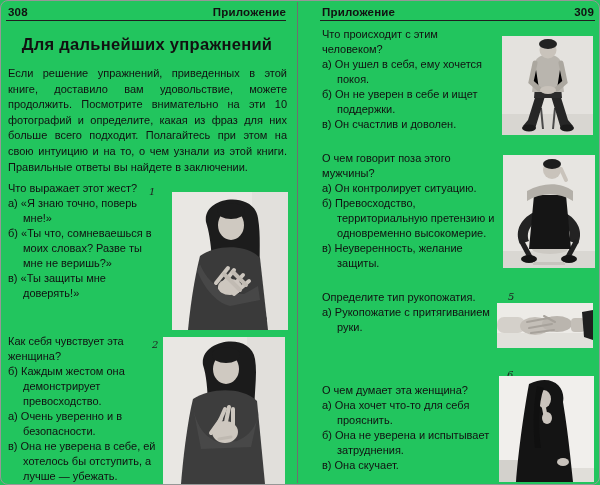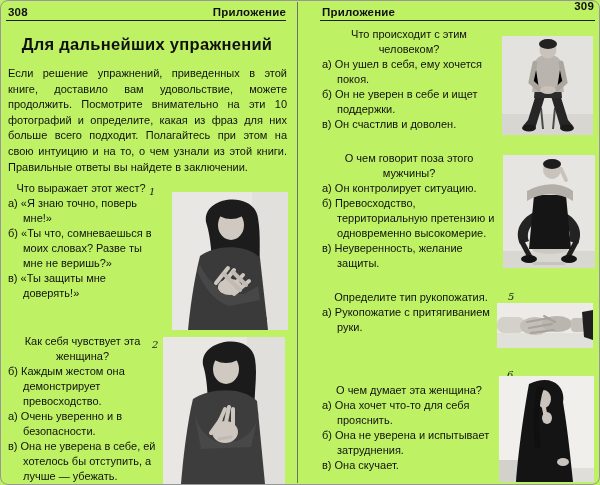--- a/index.html
+++ b/index.html
@@ -1,50 +1,50 @@
 <!DOCTYPE html>
 <html><head>
 <meta charset="utf-8">
 <style>
   html,body { margin:0; padding:0; background:#ffffff; }
   .spread {
-    position:relative; width:600px; height:485px; background:#bef264;
+    position:relative; width:600px; height:485px; background:#22c55e;
     font-family:"Liberation Sans", sans-serif; color:#111; overflow:hidden;
   }
   .frame { position:absolute; inset:0; border:1px solid #979797; border-radius:8px; pointer-events:none; }
   .spine { position:absolute; left:297px; top:2px; bottom:2px; width:1px; background:#6f6f6f; }
   .abs { position:absolute; }
   .hdr { font-weight:bold; font-size:11.5px; letter-spacing:0.2px; }
   .rule { height:1px; background:#1f1f1f; }
   .title { font-weight:bold; font-size:16.5px; text-align:center; letter-spacing:0.3px; }
   .body { font-size:11px; line-height:15.6px; }
   .intro { text-align:justify; }
   .qblock { font-size:11px; line-height:15px; }
-  .qtext { margin:0 0 0 0;text-align:center; }
+  .qtext { margin:0 0 0 0; }
   .opt { padding-left:15px; text-indent:-15px; }
   .num { font-family:"DejaVu Serif", serif; font-style:italic; font-size:10px; color:#222; }
   .photo svg { display:block; }
   .tr { text-align:right; }
 
   
   #pg-num-left   { left:8px;  top:6px;  width:60px; }
   #run-left      { left:8px;  top:6px;  width:278px; }
   #rule-left     { left:6px;  top:20px; width:280px; }
   #sec-title     { left:8px;  top:35px; width:278px; }
   #intro         { left:8px;  top:66px; width:279px; }
   #q1            { left:8px;  top:181px; width:146px; }
   #q2            { left:8px;  top:334px; width:149px; }
   #n1 { left:149px; top:186px; }
   #n2 { left:152px; top:339px; }
   #p1 { left:172px; top:192px; }
   #p2 { left:163px; top:337px; }
 
   
   #run-right     { left:322px; top:6px;  width:150px; }
-  #pg-num-right  { left:322px; top:0;  width:272px; }
+  #pg-num-right  { left:322px; top:6px;  width:272px; }
   #rule-right    { left:320px; top:20px; width:275px; }
   #q3            { left:322px; top:27px;  width:174px; }
   #q4            { left:322px; top:151px; width:174px; }
   #q5            { left:322px; top:290px; width:178px; }
   #q6            { left:322px; top:383px; width:174px; }
   #n3 { left:507px; top:37px; }
   #n4 { left:509px; top:158px; }
   #n5 { left:508px; top:291px; }
   #n6 { left:507px; top:369px; }
   #p3 { left:502px; top:36px; }

